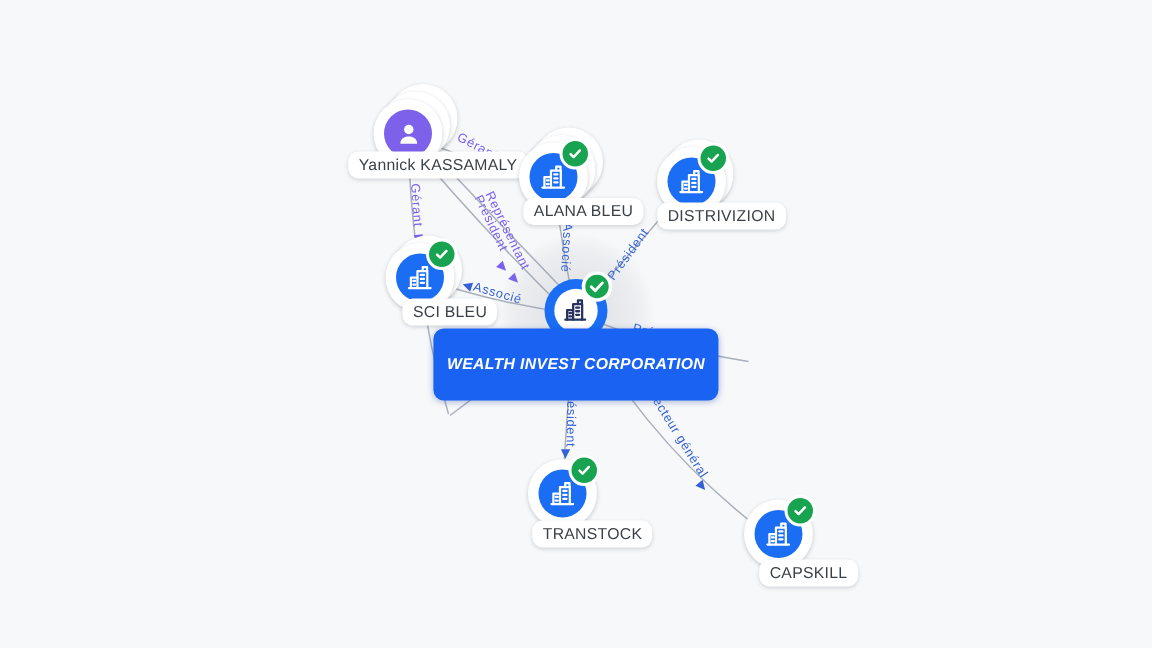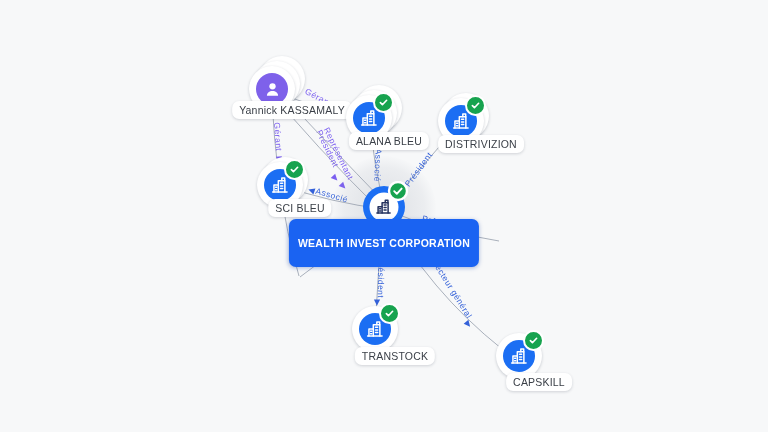--- a/index.html
+++ b/index.html
@@ -14,21 +14,21 @@
         display:flex;align-items:center;justify-content:center;}
   .badge{position:absolute;left:27px;top:-3px;width:17px;height:17px;border-radius:50%;
         background:#17a34f;border:2px solid #ffffff;box-sizing:content-box;
         display:flex;align-items:center;justify-content:center;z-index:5;}
   .pill{position:absolute;left:50%;transform:translateX(-50%);white-space:nowrap;background:#ffffff;
         color:#3b4048;font-size:10.5px;letter-spacing:0.2px;padding:3px 7px;border-radius:7px;
         box-shadow:0 1px 3px rgba(30,40,60,0.18);z-index:4;margin-left:20px;}
   .pin{position:absolute;left:352px;top:181px;width:64px;height:62px;z-index:4;cursor:pointer;}
   .center-pill{position:absolute;left:384px;top:243px;transform:translate(-50%,-50%);white-space:nowrap;
         background:#1a63f2;color:#ffffff;font-size:10.5px;font-weight:600;letter-spacing:0.25px;
-        padding:18px 9px;border-radius:7px;box-shadow:0 1px 4px rgba(20,60,160,0.35);z-index:6;cursor:pointer;}
+        padding:18px 9px;border-radius:7px;box-shadow:0 1px 4px rgba(20,60,160,0.35);z-index:6;cursor:pointer;font-style:italic;}
   text.elabel{font-family:"Liberation Sans",sans-serif;font-size:8.5px;letter-spacing:0.5px;}
 </style>
 </head>
 <body>
 
 <div class="canvas">
   <svg class="edges" width="768" height="432">
       <path d="M272,89 Q314,110 369,118" fill="none" stroke="#9ba3b0" stroke-width="1" opacity="0.85"></path>
       <path d="M-1.5,-3.1 L4.8,0 L-1.5,3.1 Z" transform="translate(341,111) rotate(12)" fill="#7b5ff0"></path>
       <text class="elabel" transform="translate(317,100) rotate(28)" fill="#7b5ff0" text-anchor="middle">Gérant</text>

